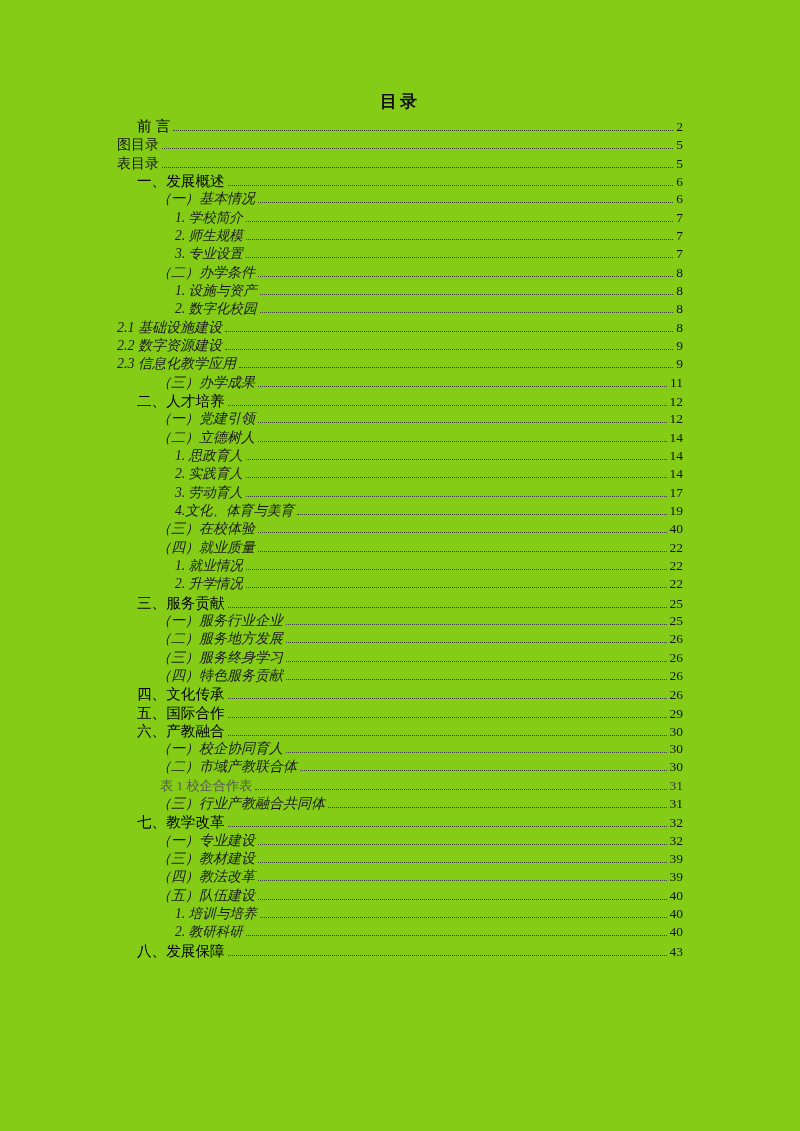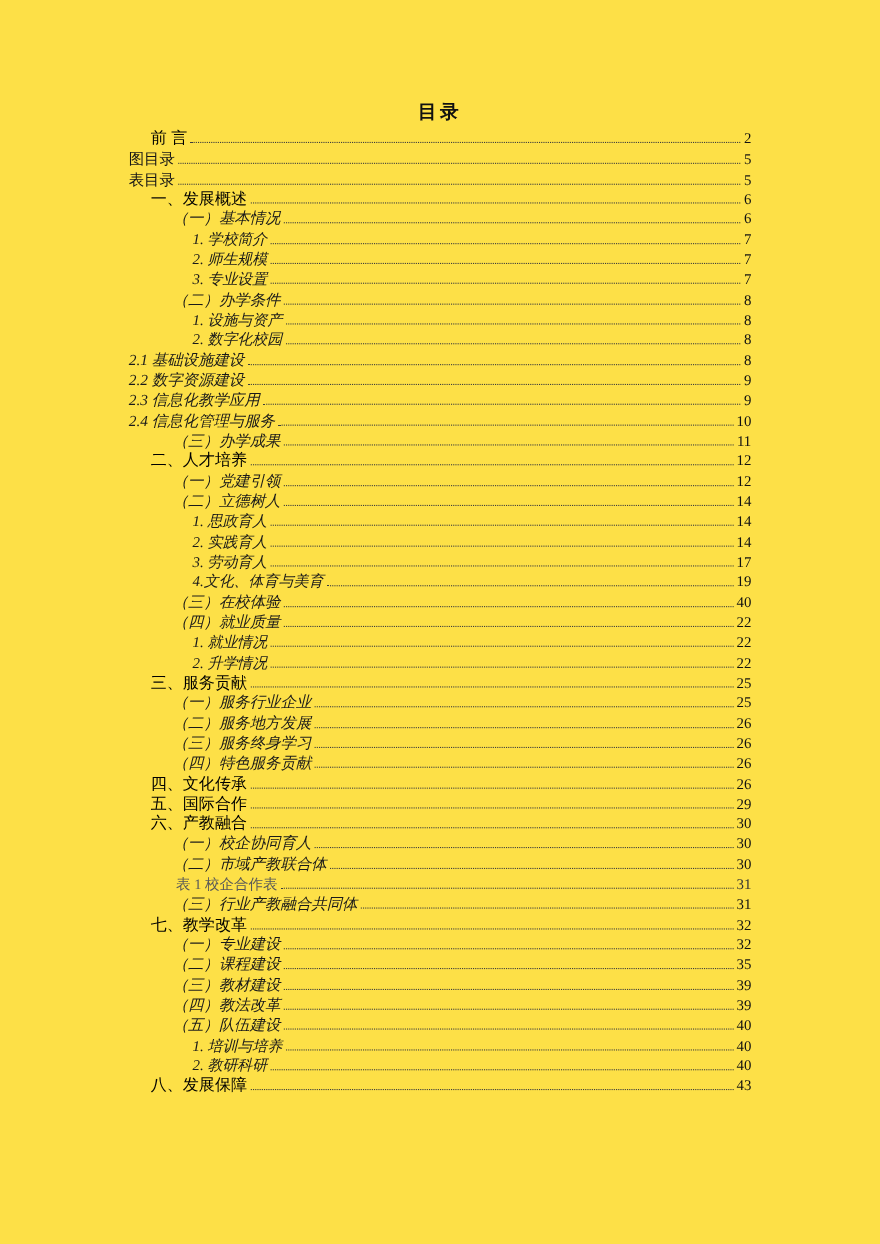--- a/index.html
+++ b/index.html
@@ -6,21 +6,21 @@
   body{
     width:800px;height:1131px;
     background:#ffffff;
     font-family:"Liberation Sans", sans-serif;
     color:#1c1c1c;
     overflow:hidden;
     position:relative;
   }
   .page{
     position:absolute;inset:0;
-    background:#fde047;
+    background:#84cc16;
   }
   .toc-title{
     position:absolute;
     top:90px;left:0;right:0;
     text-align:center;
     font-family:"Liberation Serif", serif;
     font-size:17px;
     font-weight:600;
     letter-spacing:3px;
     color:#111;
@@ -169,25 +169,20 @@
       <div class="toc-row lv-num">
         <span class="toc-label">2.2 数字资源建设</span>
         <span class="toc-dots"></span>
         <span class="toc-page">9</span>
       </div>
       <div class="toc-row lv-num">
         <span class="toc-label">2.3 信息化教学应用</span>
         <span class="toc-dots"></span>
         <span class="toc-page">9</span>
       </div>
-      <div class="toc-row lv-num">
-        <span class="toc-label">2.4 信息化管理与服务</span>
-        <span class="toc-dots"></span>
-        <span class="toc-page">10</span>
-      </div>
       <div class="toc-row lv-h2">
         <span class="toc-label">（三）办学成果</span>
         <span class="toc-dots"></span>
         <span class="toc-page">11</span>
       </div>
       <div class="toc-row lv-h1">
         <span class="toc-label">二、人才培养</span>
         <span class="toc-dots"></span>
         <span class="toc-page">12</span>
       </div>
@@ -303,25 +298,20 @@
       </div>
       <div class="toc-row lv-h1">
         <span class="toc-label">七、教学改革</span>
         <span class="toc-dots"></span>
         <span class="toc-page">32</span>
       </div>
       <div class="toc-row lv-h2">
         <span class="toc-label">（一）专业建设</span>
         <span class="toc-dots"></span>
         <span class="toc-page">32</span>
-      </div>
-      <div class="toc-row lv-h2">
-        <span class="toc-label">（二）课程建设</span>
-        <span class="toc-dots"></span>
-        <span class="toc-page">35</span>
       </div>
       <div class="toc-row lv-h2">
         <span class="toc-label">（三）教材建设</span>
         <span class="toc-dots"></span>
         <span class="toc-page">39</span>
       </div>
       <div class="toc-row lv-h2">
         <span class="toc-label">（四）教法改革</span>
         <span class="toc-dots"></span>
         <span class="toc-page">39</span>

